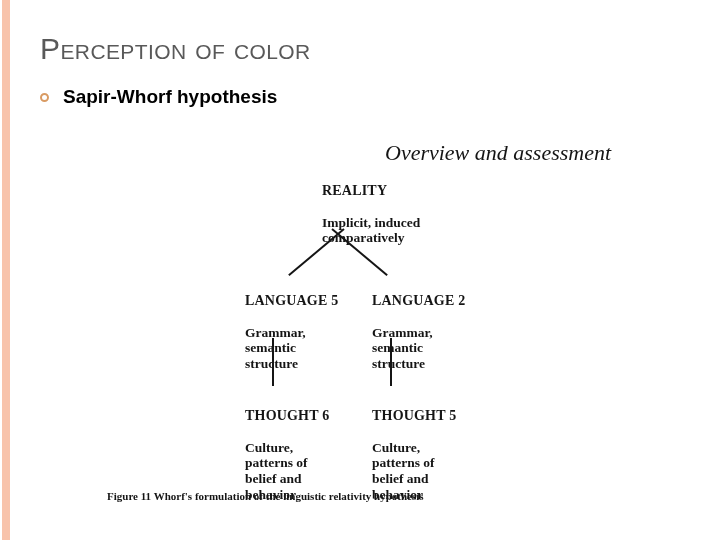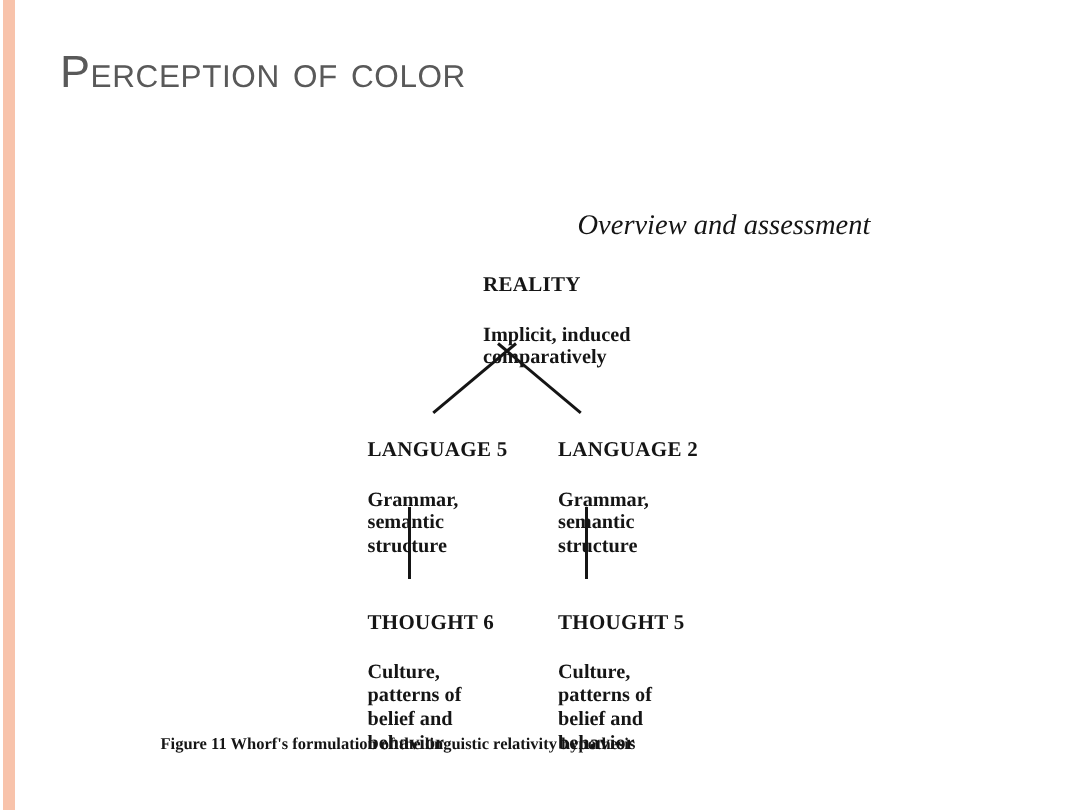--- a/index.html
+++ b/index.html
@@ -83,21 +83,21 @@
     top: 130px;
     width: 510px;
     height: 380px;
     font-family: "Liberation Serif", serif;
     color: #151515;
   }
   .fig-heading {
     position: absolute;
     left: 295px;
     top: 10px;
-    font-size: 19px;
+    font-size: 22px;
     font-style: italic;
     white-space: nowrap;
   }
 
   .node {
     position: absolute;
     font-size: 13.5px;
     line-height: 1.16;
     white-space: pre-line;
   }
@@ -153,20 +153,24 @@
   <div class="stripe stripe-left-main"></div>
   <div class="stripe stripe-r1"></div>
   <div class="stripe stripe-r2"></div>
   <div class="stripe stripe-r3"></div>
   <div class="stripe stripe-r4"></div>
 
   <div class="dot"></div>
 
   <div class="title">Perception of color</div>
 
+  <div class="bullet-row">
+    <span class="bullet-mark"></span>
+    <span class="bullet-text">Sapir-Whorf hypothesis</span>
+  </div>
 
   <div class="figure">
 
     <div class="fig-heading">Overview and assessment</div>
 
     <div class="node node-reality">
       <span class="node-title">REALITY</span>
       <span class="node-body">Implicit, induced
 comparatively</span>
     </div>

